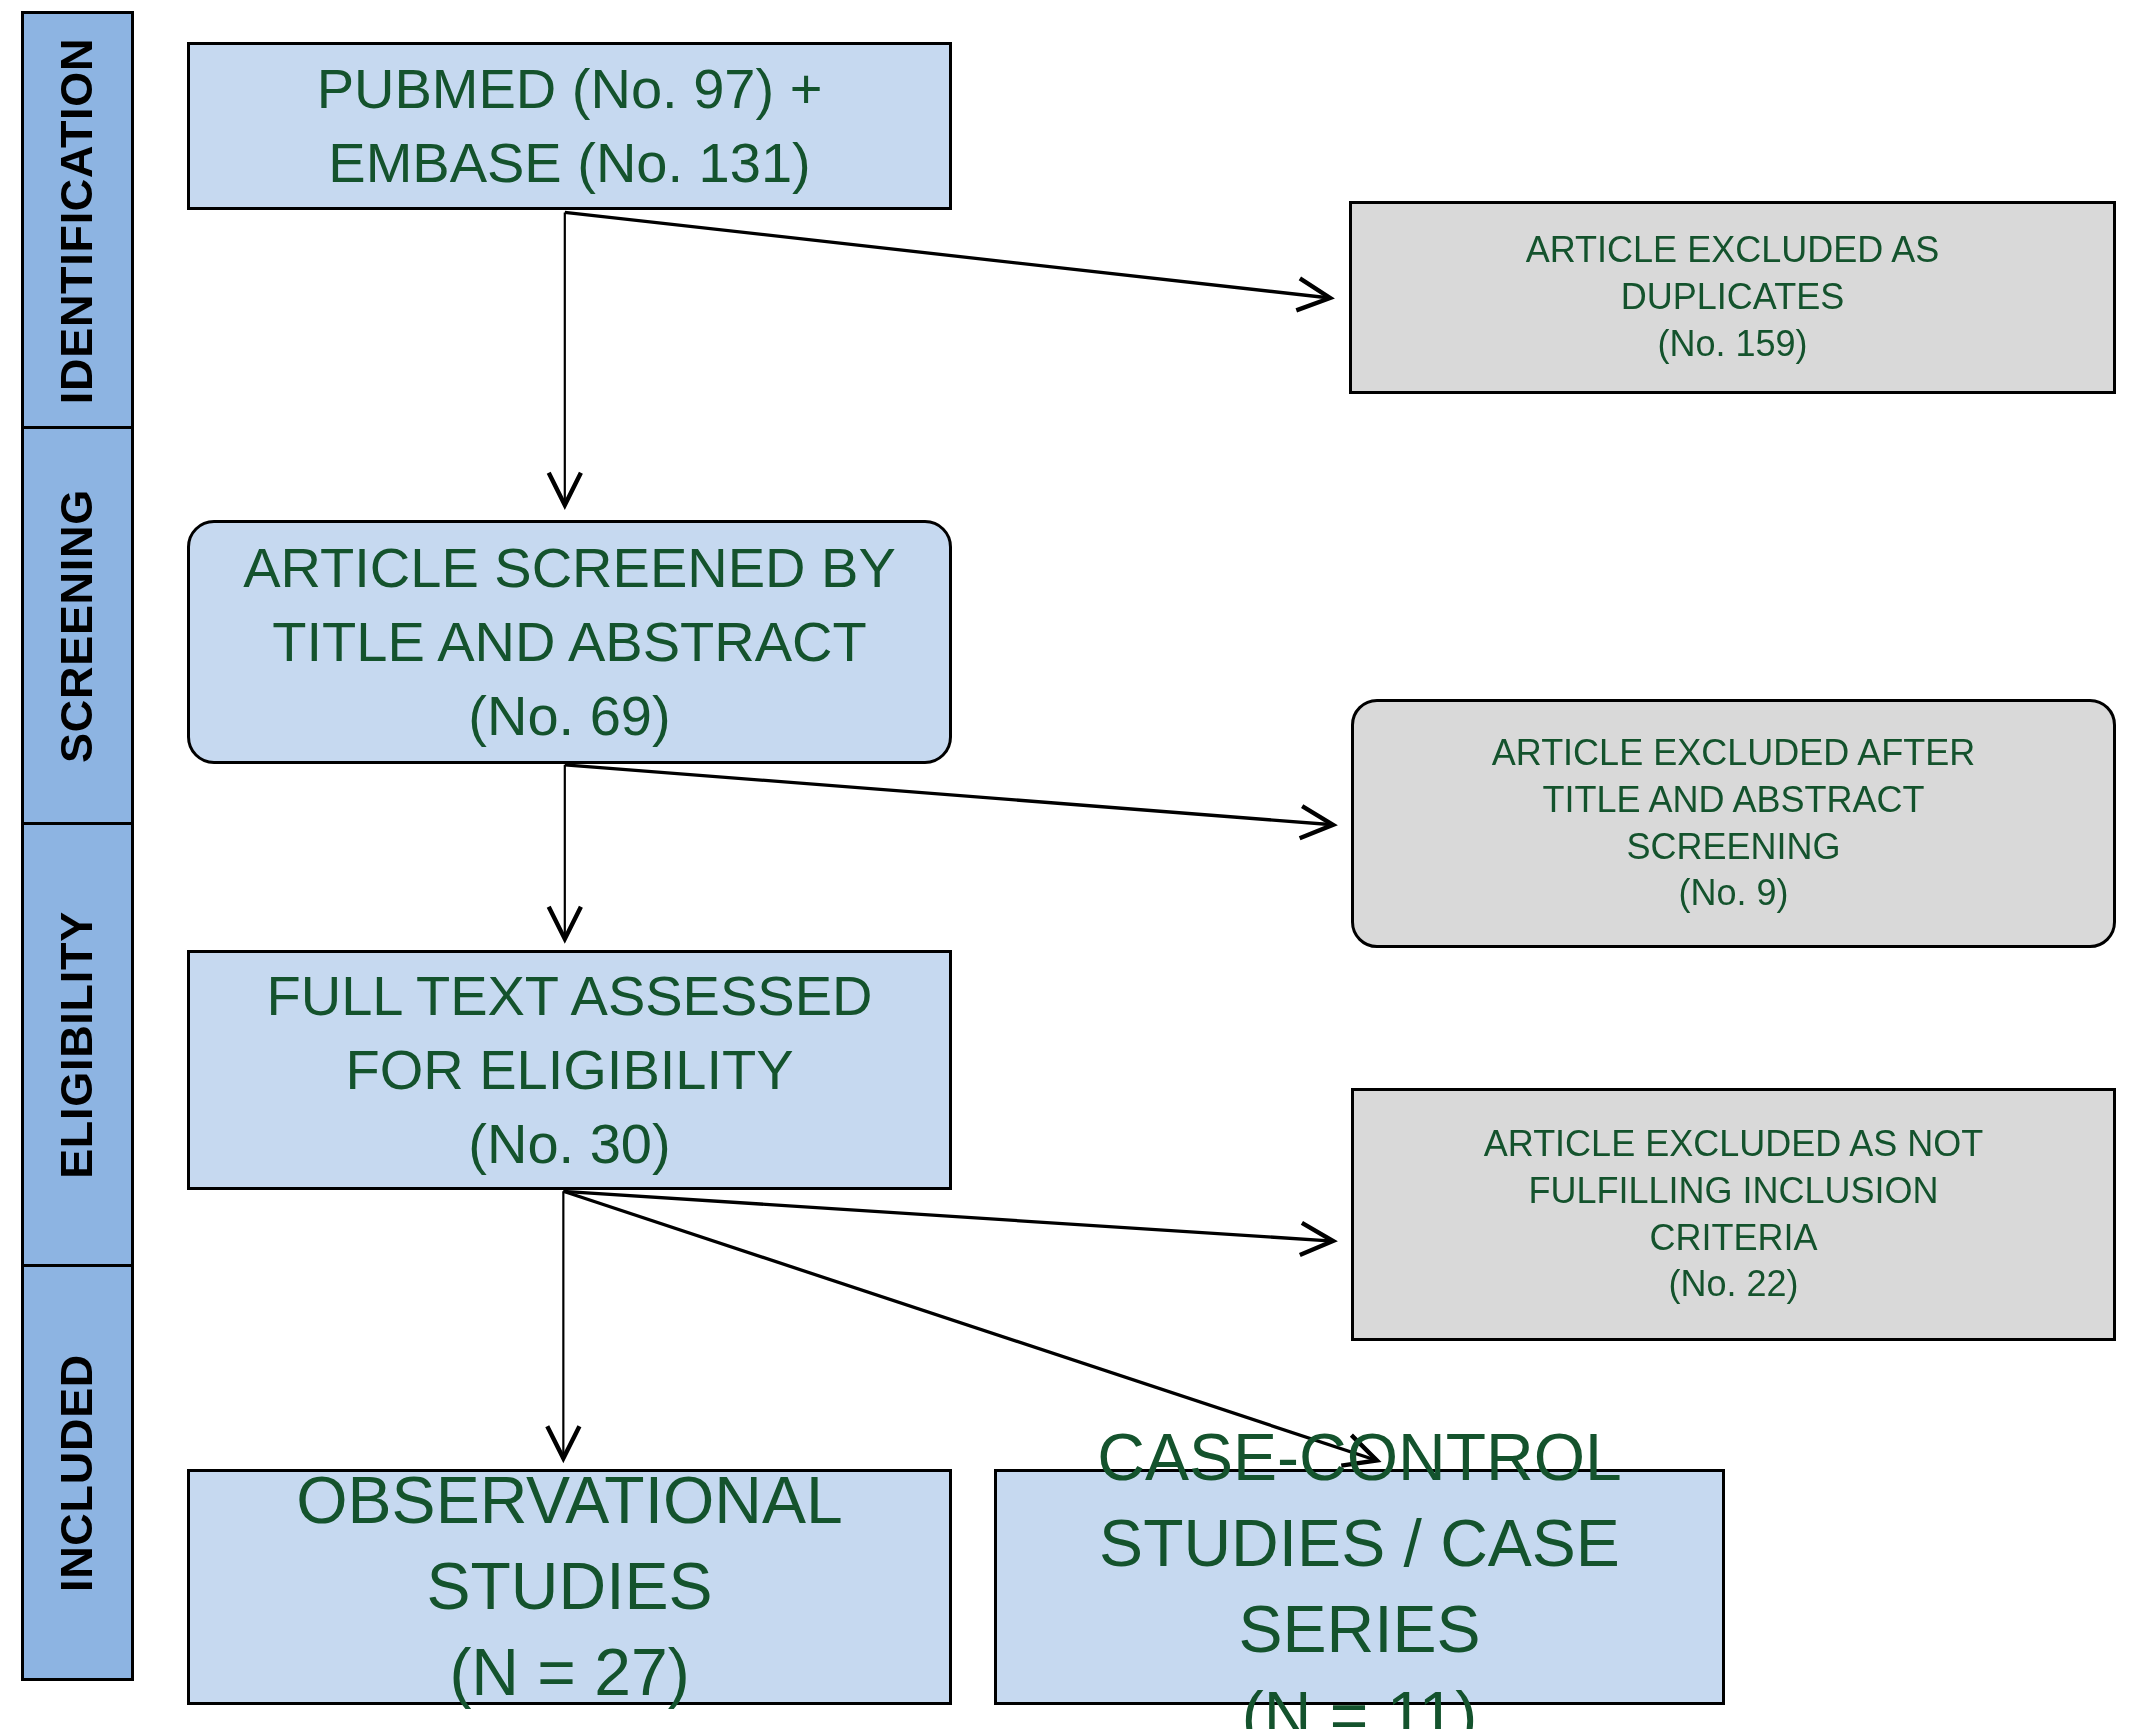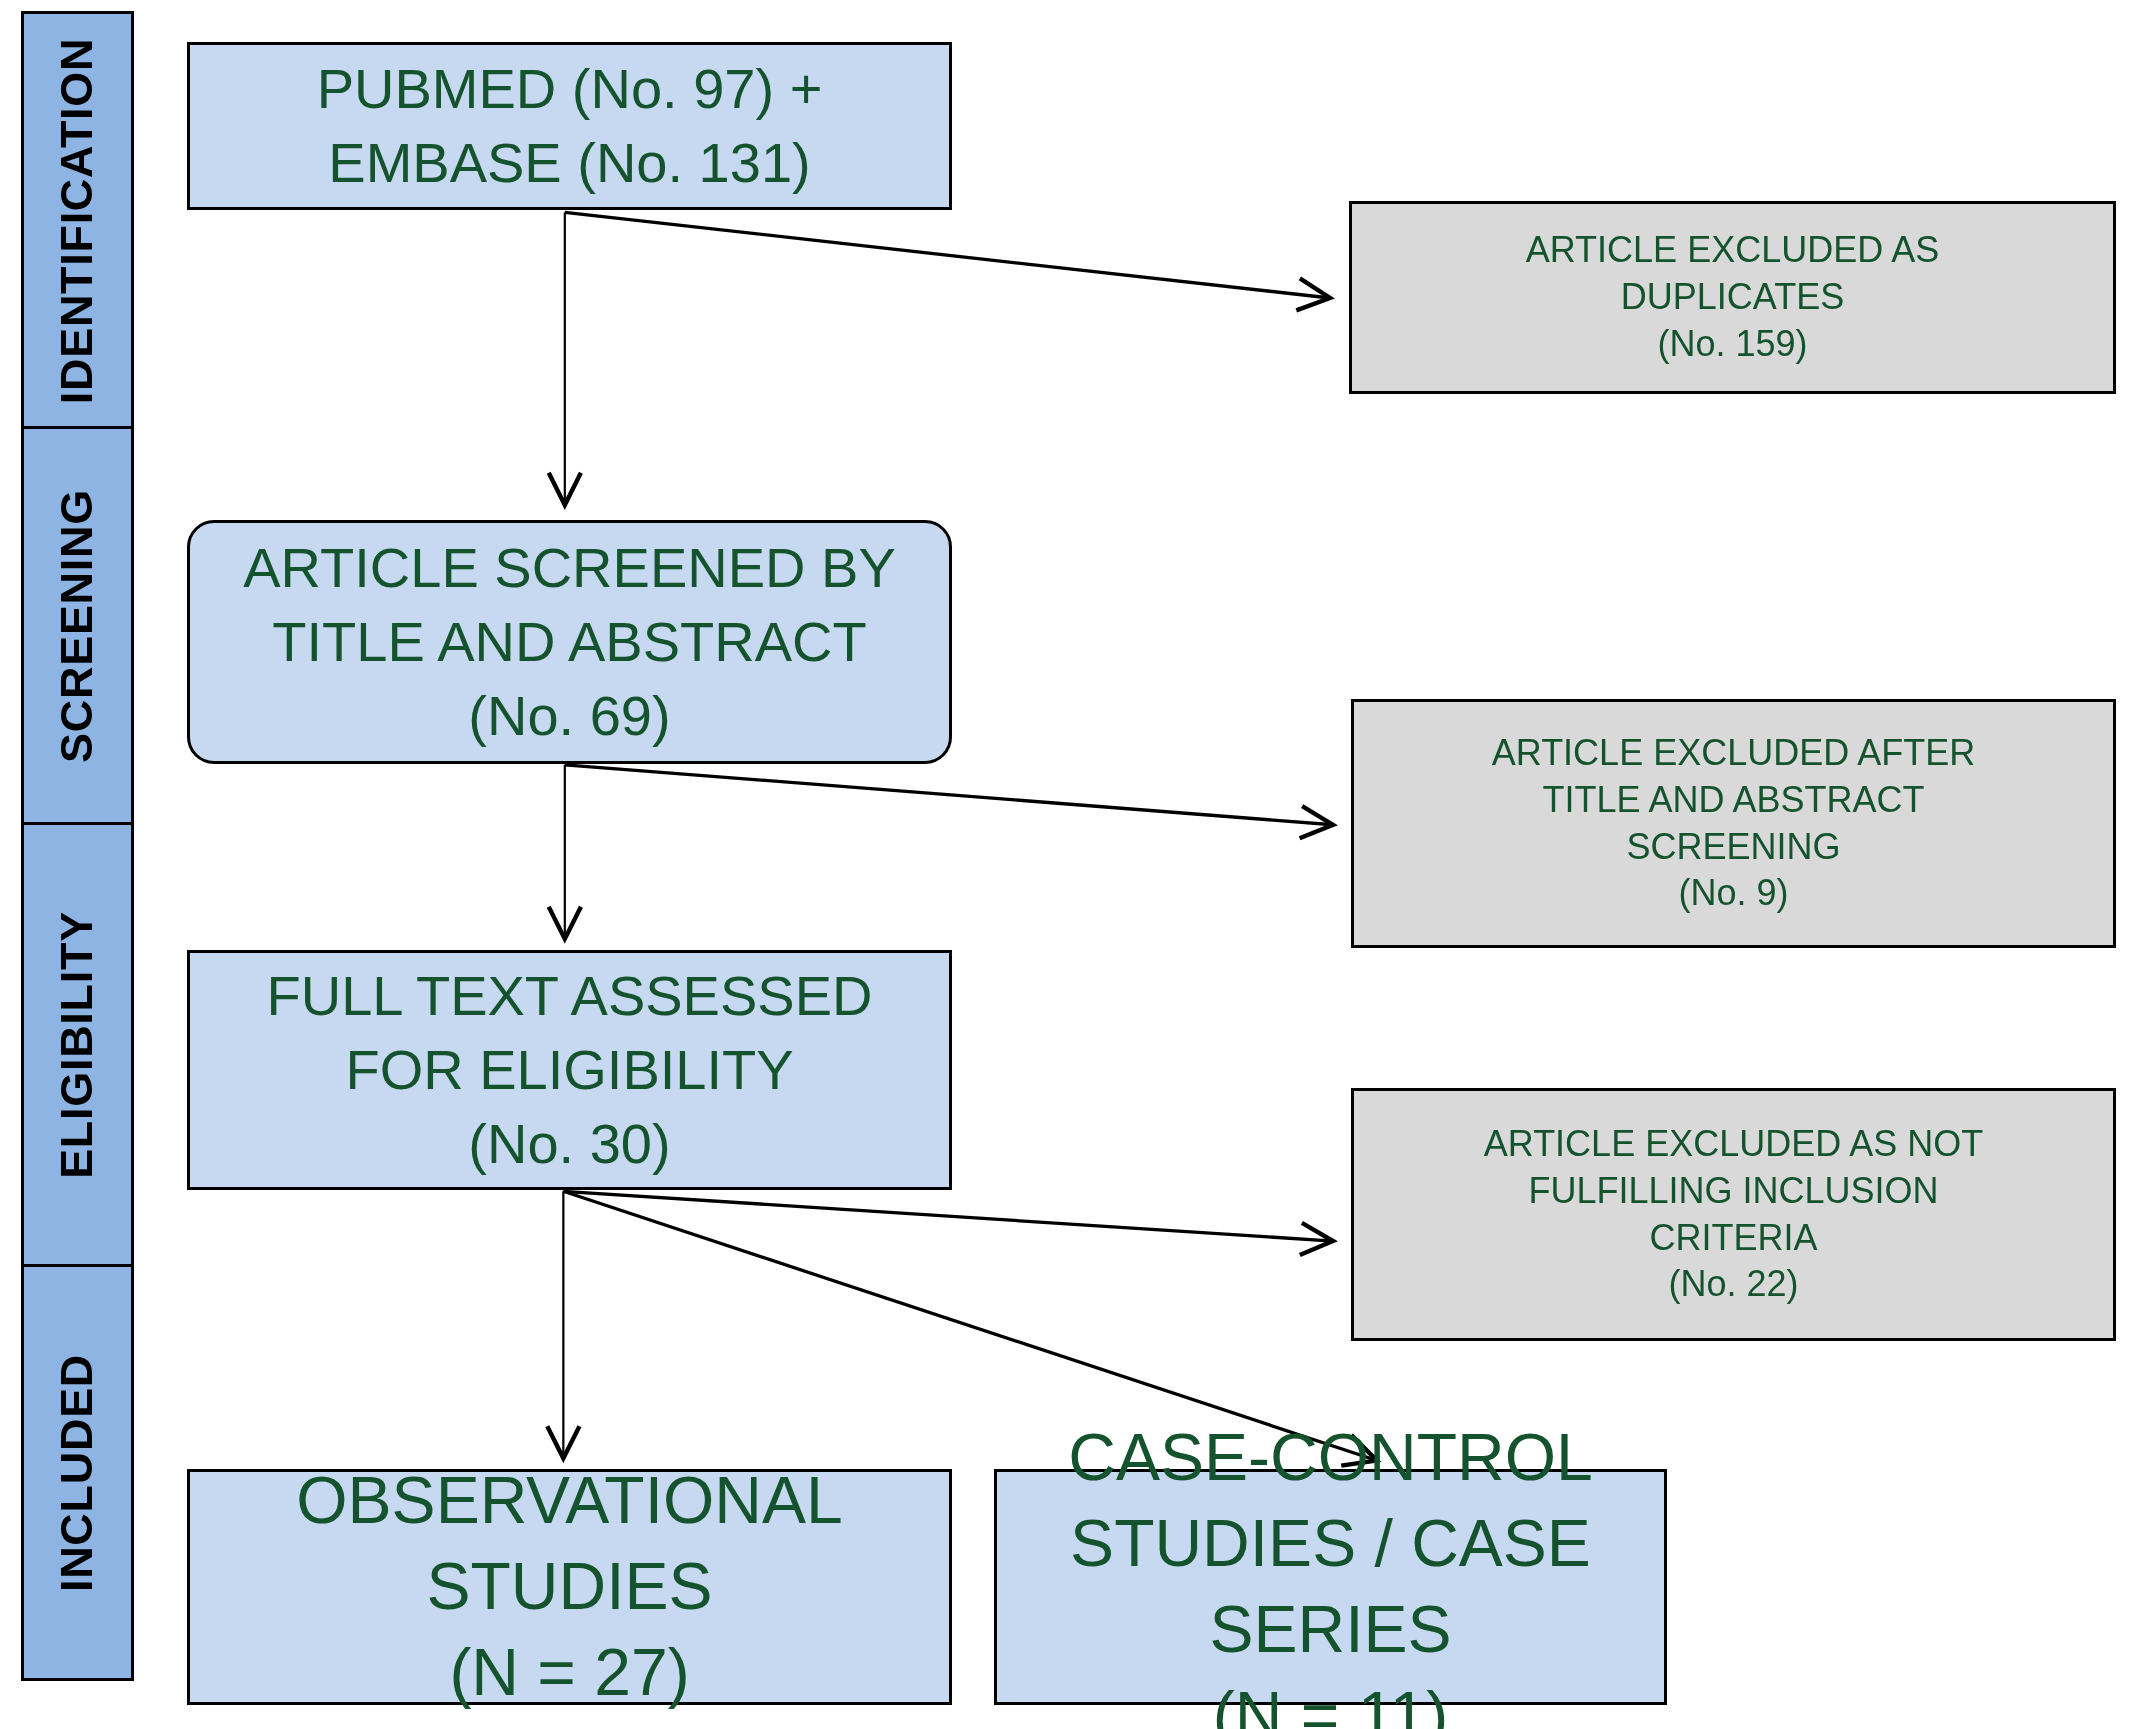--- a/index.html
+++ b/index.html
@@ -92,29 +92,29 @@
 (No. 69)</div>
 
   <div class="box flow" style="left:187px;top:950px;width:765px;height:240px;">FULL TEXT ASSESSED
 FOR ELIGIBILITY
 (No. 30)</div>
 
   <div class="box result" style="left:187px;top:1469px;width:765px;height:236px;">OBSERVATIONAL
 STUDIES
 (N = 27)</div>
 
-  <div class="box result" style="left:994px;top:1469px;width:673px;height:236px;">CASE-CONTROL
+  <div class="box result" style="left:994px;top:1469px;width:731px;height:236px;">CASE-CONTROL
 STUDIES / CASE SERIES
 (N = 11)</div>
 
   <div class="box excl" style="left:1343px;top:201px;width:767px;height:193px;">ARTICLE EXCLUDED AS
 DUPLICATES
 (No. 159)</div>
 
-  <div class="box excl" style="left:1345px;top:699px;width:765px;height:249px;">ARTICLE EXCLUDED AFTER
+  <div class="box excl" style="left:1345px;top:699px;width:765px;height:249px;border-radius:26px;">ARTICLE EXCLUDED AFTER
 TITLE AND ABSTRACT
 SCREENING
 (No. 9)</div>
 
   <div class="box excl" style="left:1345px;top:1088px;width:765px;height:253px;">ARTICLE EXCLUDED AS NOT
 FULFILLING INCLUSION
 CRITERIA
 (No. 22)</div>
 
 </div>

